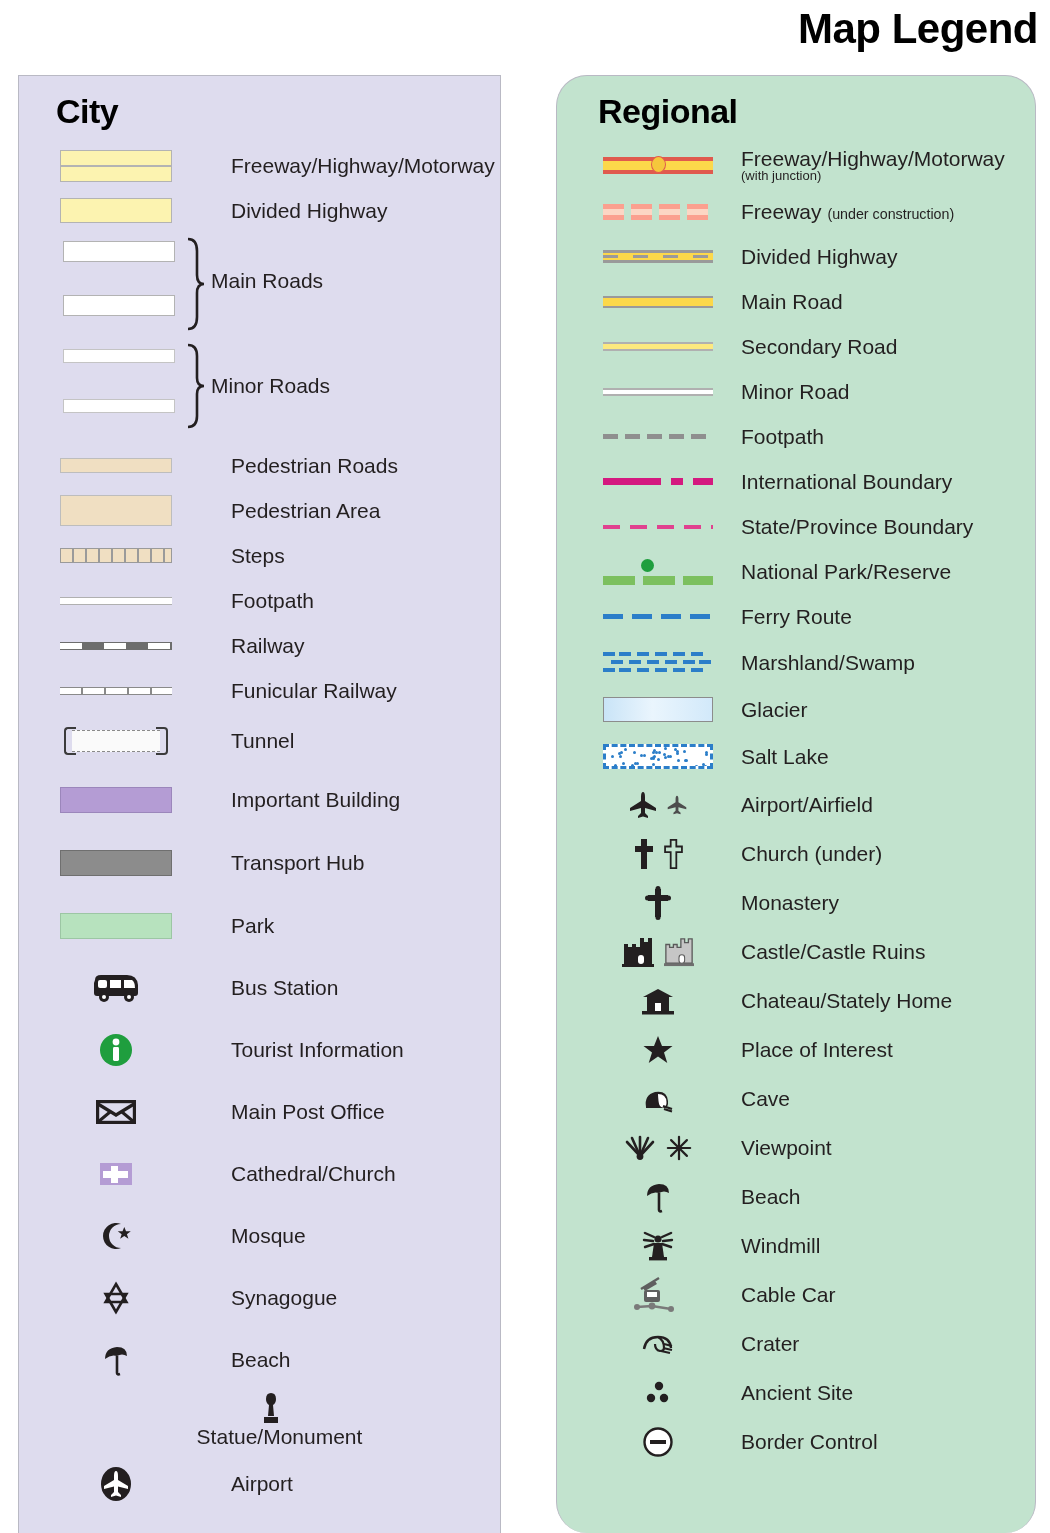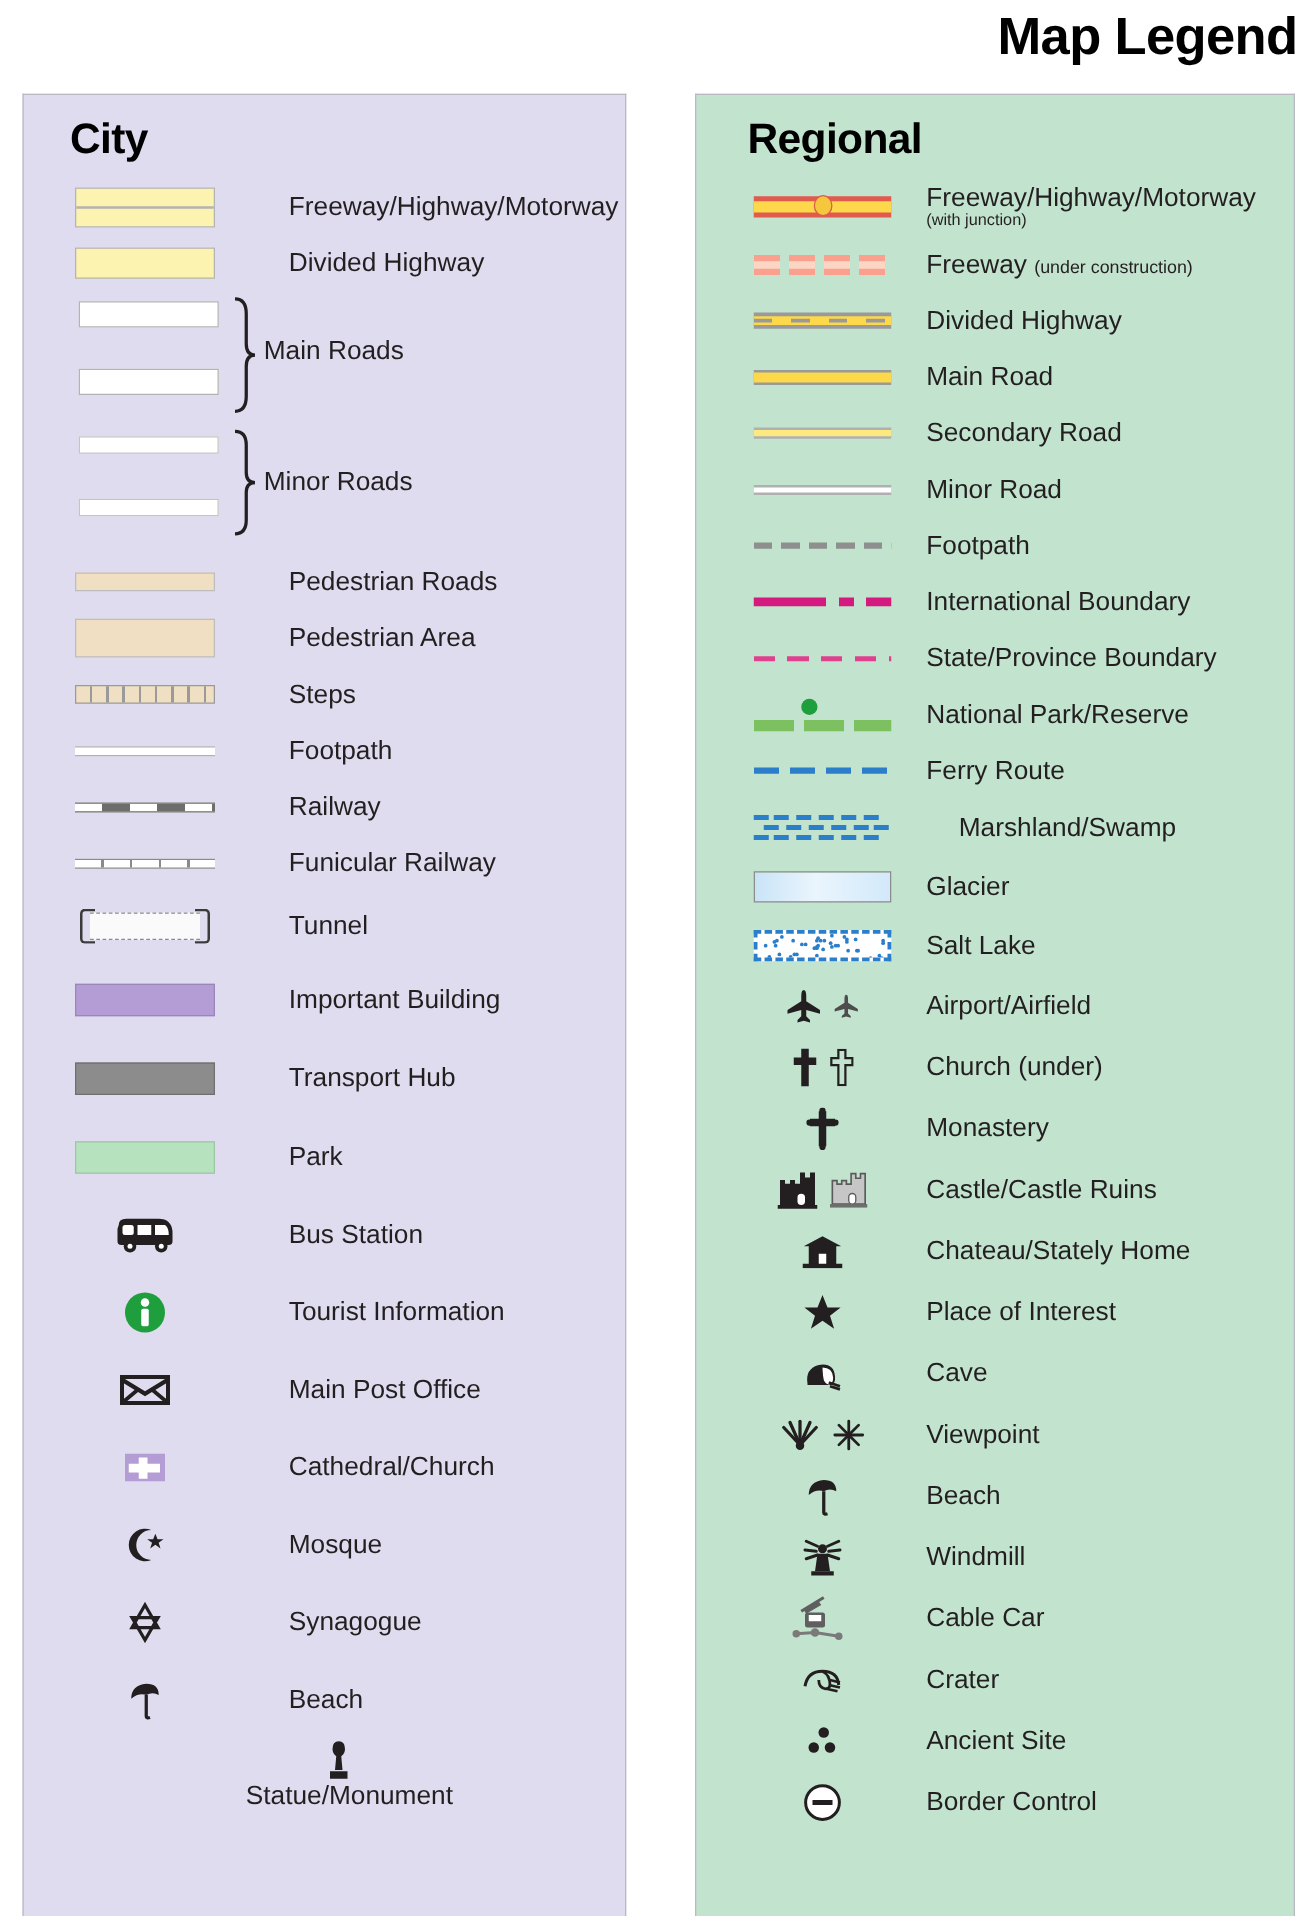--- a/index.html
+++ b/index.html
@@ -20,21 +20,21 @@
     line-height: 1;
   }
   .panel {
     position: absolute;
     top: 75px; bottom: 0;
     border: 1px solid #b9b9c4;
     border-bottom: none;
     padding: 0;
   }
   #panel-city { left: 18px; width: 483px; background: #dedcee; }
-  #panel-regional { left: 556px; width: 480px; background: #c2e3ce; }
+  #panel-regional { left: 556px; width: 480px; background: #c2e3ce; border-radius: 31px; }
   .panel-heading {
     font-size: 34px;
     font-weight: bold;
     color: #000;
     letter-spacing: -0.5px;
   }
   #panel-city .panel-heading { padding: 16px 0 0 37px; }
   #panel-regional .panel-heading { padding: 16px 0 0 41px; }
 
   .rows { position: relative; }
@@ -440,20 +440,29 @@
     <div class="row" style="min-height:62px;flex-direction:column;">
       <div class="sym">
         <svg width="24" height="34" viewBox="0 0 24 34">
           <path d="M12 2 Q17 2 17 8 Q17 12 14 14 L15 25 L9 25 L10 14 Q7 12 7 8 Q7 2 12 2 Z" fill="#231f20"></path>
           <rect x="5" y="26" width="14" height="6" fill="#231f20"></rect>
         </svg>
       </div>
       <div class="lbl">Statue/Monument</div>
     </div>
 
+    <div class="row" style="min-height:62px;">
+      <div class="sym">
+        <svg width="38" height="38" viewBox="0 0 38 38">
+          <ellipse cx="19" cy="19" rx="15" ry="17" fill="#231f20"></ellipse>
+          <path d="M19 6 Q21 6 21 11 L21 15 L31 21 L31 24 L21 21.5 L21 27 L24 30 L24 32 L19 30.5 L14 32 L14 30 L17 27 L17 21.5 L7 24 L7 21 L17 15 L17 11 Q17 6 19 6 Z" fill="#fff"></path>
+        </svg>
+      </div>
+      <div class="lbl">Airport</div>
+    </div>
 
   </div>
 </div>
 
 <div class="panel" id="panel-regional">
   <div class="panel-heading">Regional</div>
 
   <div class="rows" id="reg-rows">
 
     <div class="row" style="min-height:48px;">
@@ -538,21 +547,21 @@
       <div class="lbl">National Park/Reserve</div>
     </div>
 
     <div class="row">
       <div class="sym">
         <div class="r-bar r-ferry"></div>
       </div>
       <div class="lbl">Ferry Route</div>
     </div>
 
-    <div class="row" style="min-height:47px;gap:26px;">
+    <div class="row" style="min-height:47px;">
       <div class="sym">
         <div class="r-bar r-marsh" id="marsh">
             <i style="top: 2px; left: 0px; width: 12px;"></i>
             <i style="top: 2px; left: 16px; width: 12px;"></i>
             <i style="top: 2px; left: 34px; width: 12px;"></i>
             <i style="top: 2px; left: 52px; width: 12px;"></i>
             <i style="top: 2px; left: 70px; width: 12px;"></i>
             <i style="top: 2px; left: 88px; width: 12px;"></i>
             <i style="top: 10px; left: 8px; width: 12px;"></i>
             <i style="top: 10px; left: 26px; width: 12px;"></i>

